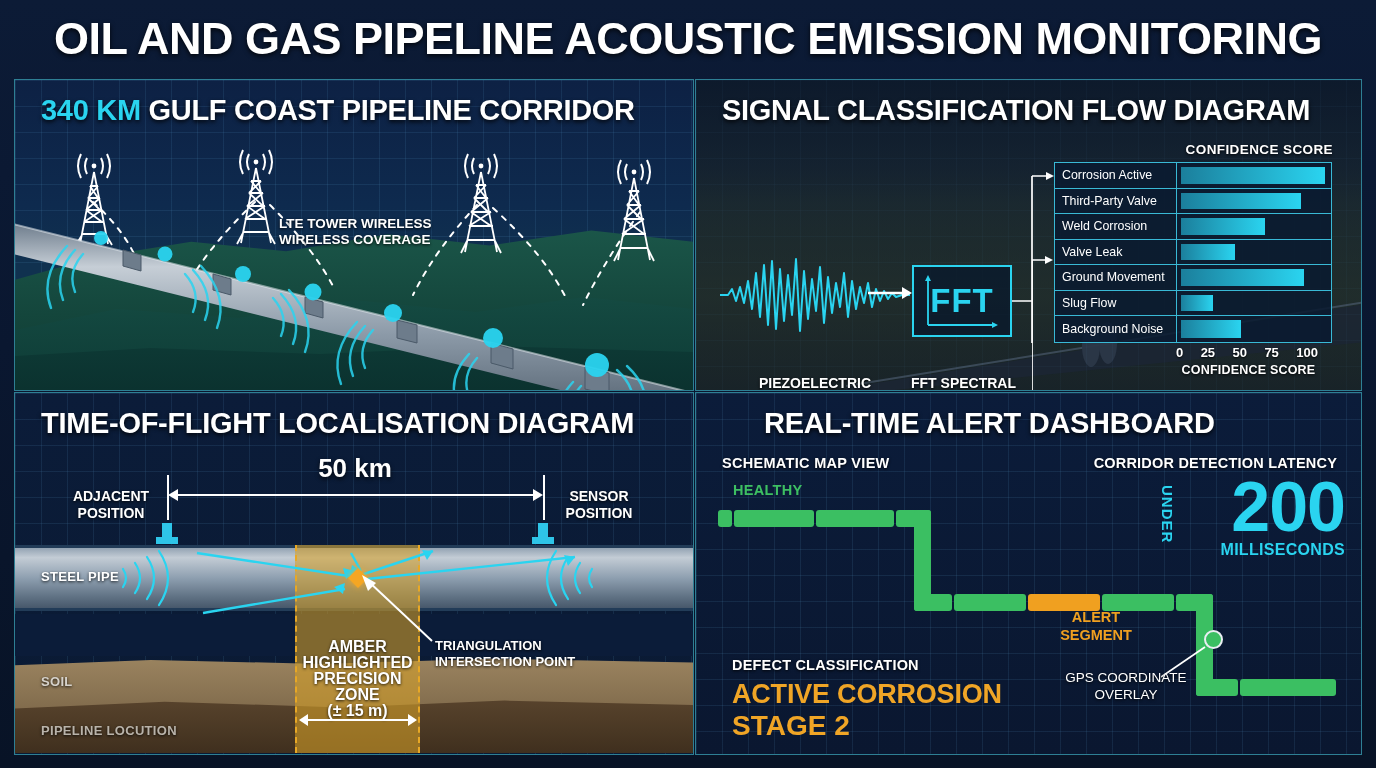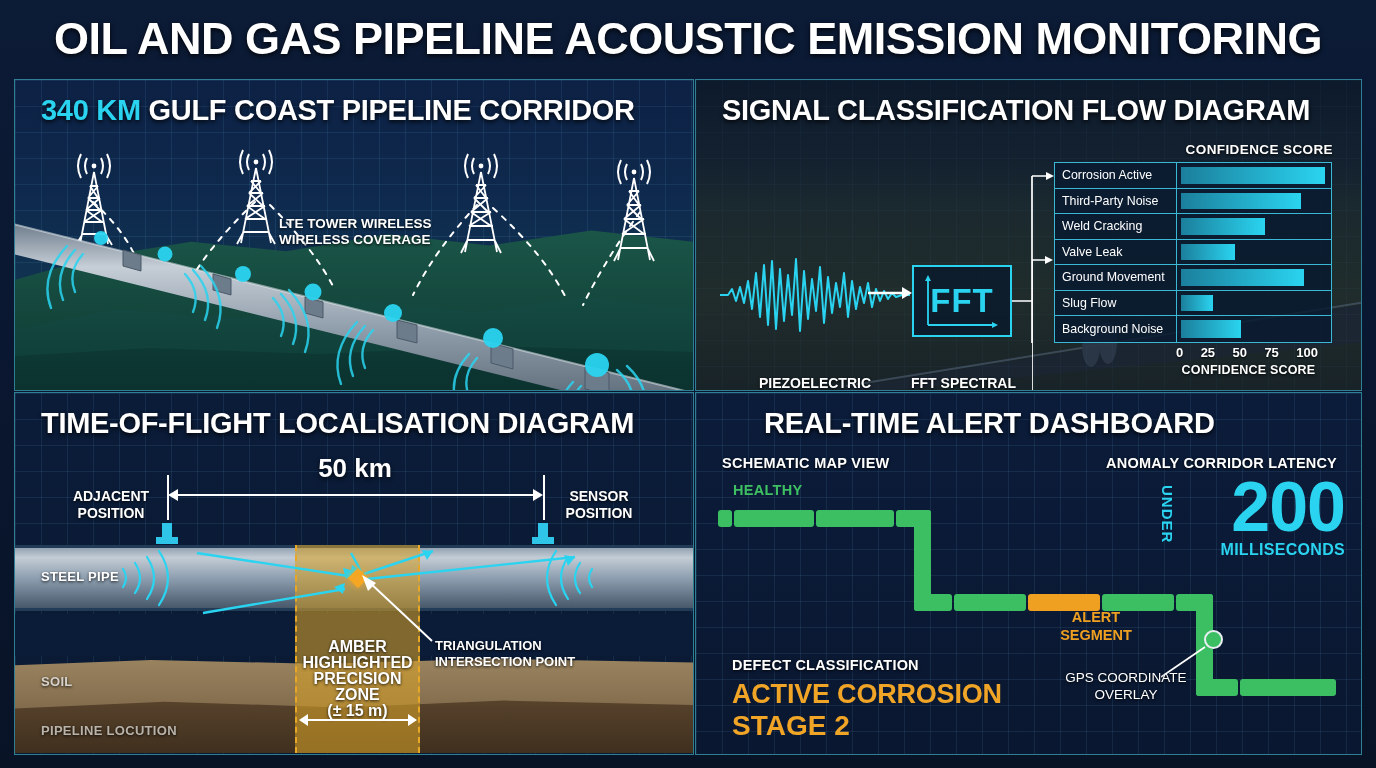--- a/index.html
+++ b/index.html
@@ -341,27 +341,27 @@
 
     <div class="conf-title">CONFIDENCE SCORE</div>
     <div class="conf-table" id="conf-table">
         <div class="conf-row">
           <div class="conf-name">Corrosion Active</div>
           <div class="conf-bar-cell">
             <div class="conf-bar" style="width: 96%;"></div>
           </div>
         </div>
         <div class="conf-row">
-          <div class="conf-name">Third-Party Noise</div>
+          <div class="conf-name">Third-Party Valve</div>
           <div class="conf-bar-cell">
             <div class="conf-bar" style="width: 80%;"></div>
           </div>
         </div>
         <div class="conf-row">
-          <div class="conf-name">Weld Cracking</div>
+          <div class="conf-name">Weld Corrosion</div>
           <div class="conf-bar-cell">
             <div class="conf-bar" style="width: 56%;"></div>
           </div>
         </div>
         <div class="conf-row">
           <div class="conf-name">Valve Leak</div>
           <div class="conf-bar-cell">
             <div class="conf-bar" style="width: 36%;"></div>
           </div>
         </div>
@@ -490,21 +490,21 @@
     </svg>
   </div>
 
   <div class="panel" id="p-br">
     <div class="bg"></div>
     <div class="grid-bg"></div>
 
     <div class="phead" style="top:14px;margin-left:42px;">REAL-TIME ALERT DASHBOARD</div>
     <div class="lbl-map">SCHEMATIC MAP VIEW</div>
     <div class="lbl-healthy">HEALTHY</div>
-    <div class="lbl-lat">ANOMALY CORRIDOR LATENCY</div>
+    <div class="lbl-lat">CORRIDOR DETECTION LATENCY</div>
     <div class="lat-under">UNDER</div>
     <div class="lat-num">200</div>
     <div class="lat-ms">MILLISECONDS</div>
 
     <div class="seg" style="left:22px;  top:117px; width:14px;"></div>
     <div class="seg" style="left:38px;  top:117px; width:80px;"></div>
     <div class="seg" style="left:120px; top:117px; width:78px;"></div>
     <div class="seg" style="left:200px; top:117px; width:35px;"></div>
     <div class="seg v" style="left:218px; top:117px; height:101px;"></div>
     <div class="seg" style="left:218px; top:201px; width:38px;"></div>

